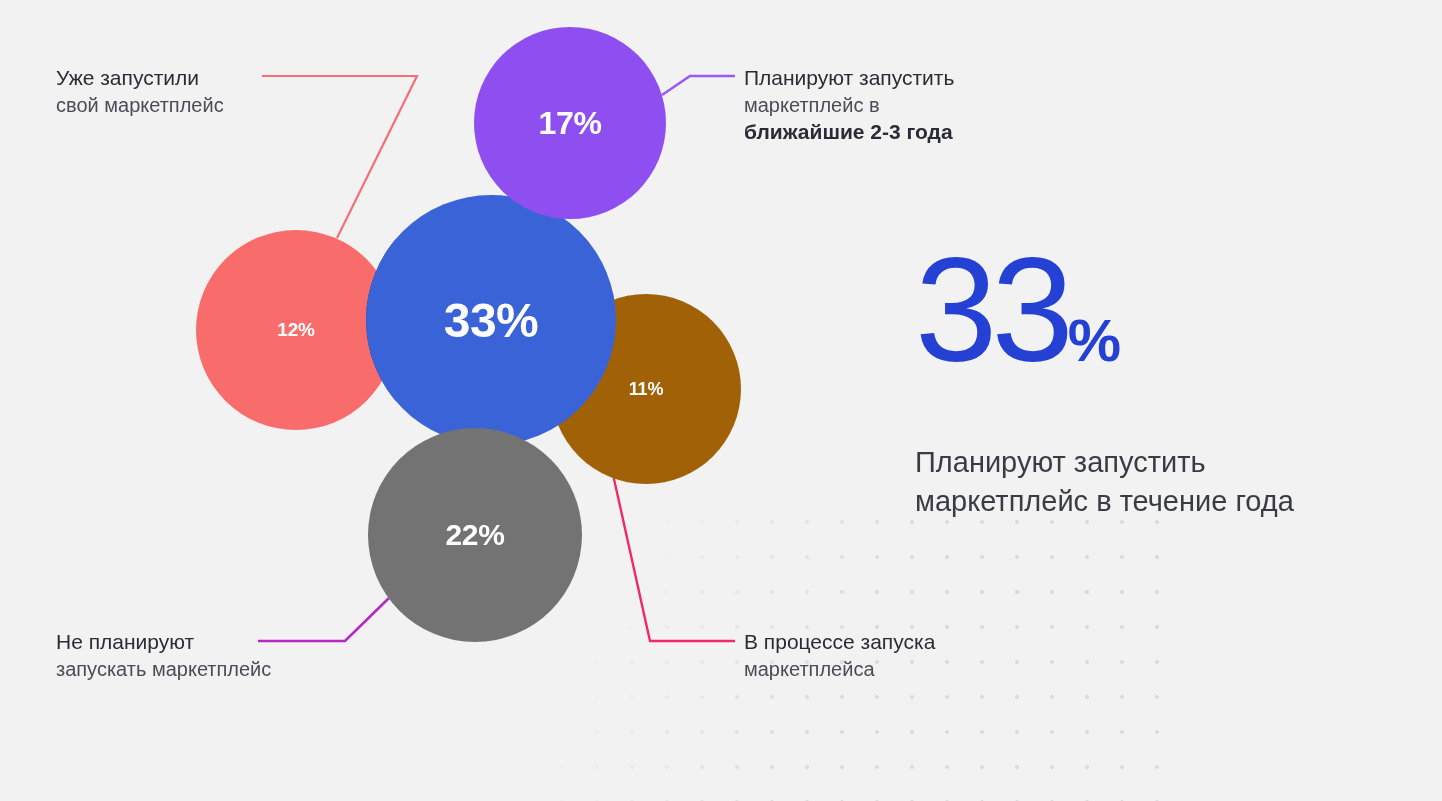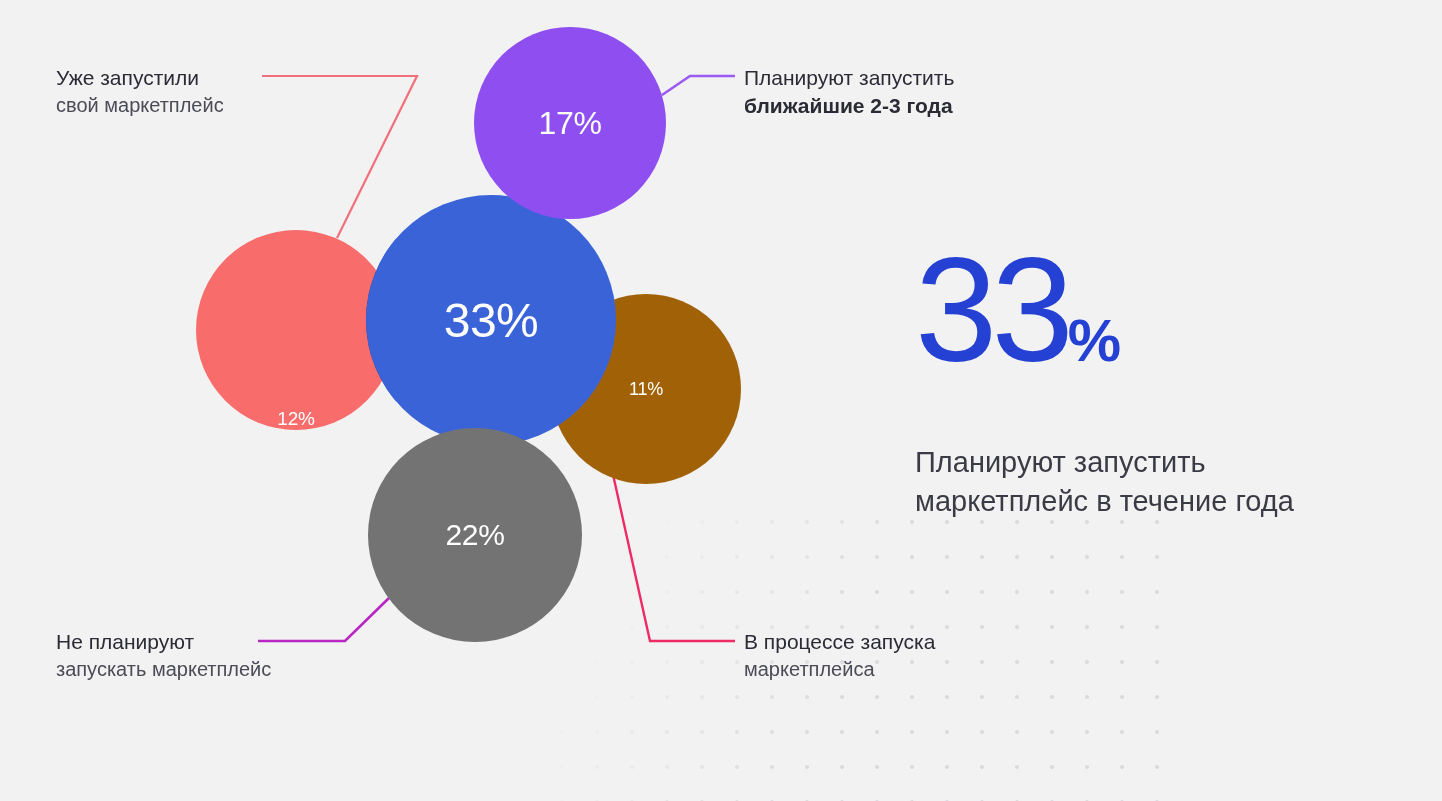--- a/index.html
+++ b/index.html
@@ -53,24 +53,24 @@
     left: 0; top: 0;
     width: 1442px; height: 801px;
   }
   .bubble {
     position: absolute;
     border-radius: 50%;
     display: flex;
     align-items: center;
     justify-content: center;
     color: #ffffff;
-    font-weight: normal;
+    font-weight: bold;
     letter-spacing: -0.01em;
   }
-  .b-coral  { left: 196px; top: 230px; width: 200px; height: 200px; background: #f96c6c; font-size: 19px; z-index: 2; align-items: flex-end; }
+  .b-coral  { left: 196px; top: 230px; width: 200px; height: 200px; background: #f96c6c; font-size: 19px; z-index: 2; }
   .b-purple { left: 474px; top: 27px;  width: 192px; height: 192px; background: #8f4ef0; font-size: 32px; z-index: 4; }
   .b-pink   { left: 551px; top: 294px; width: 190px; height: 190px; background: #a16207; font-size: 18px; z-index: 3; }
   .b-magenta{ left: 368px; top: 428px; width: 214px; height: 214px; background: #737373; font-size: 30px; z-index: 5; }
   .b-blue   { left: 366px; top: 195px; width: 250px; height: 250px; background: #3a63d8; font-size: 48px; z-index: 3; }
 
   
   .olap {
     position: absolute;
     border-radius: 50%;
     background: #3a63d8;
@@ -201,20 +201,21 @@
     </div>
   </div>
 
   <div class="label" id="label-launched">
     <span class="l1">Уже запустили</span>
     <span class="l2">свой маркетплейс</span>
   </div>
 
   <div class="label" id="label-plan23">
     <span class="l1">Планируют запустить</span>
+    <span class="l2">маркетплейс в</span>
     <span class="l3">ближайшие 2-3 года</span>
   </div>
 
   <div class="label" id="label-process">
     <span class="l1">В процессе запуска</span>
     <span class="l2">маркетплейса</span>
   </div>
 
   <div class="label" id="label-noplan">
     <span class="l1">Не планируют</span>

